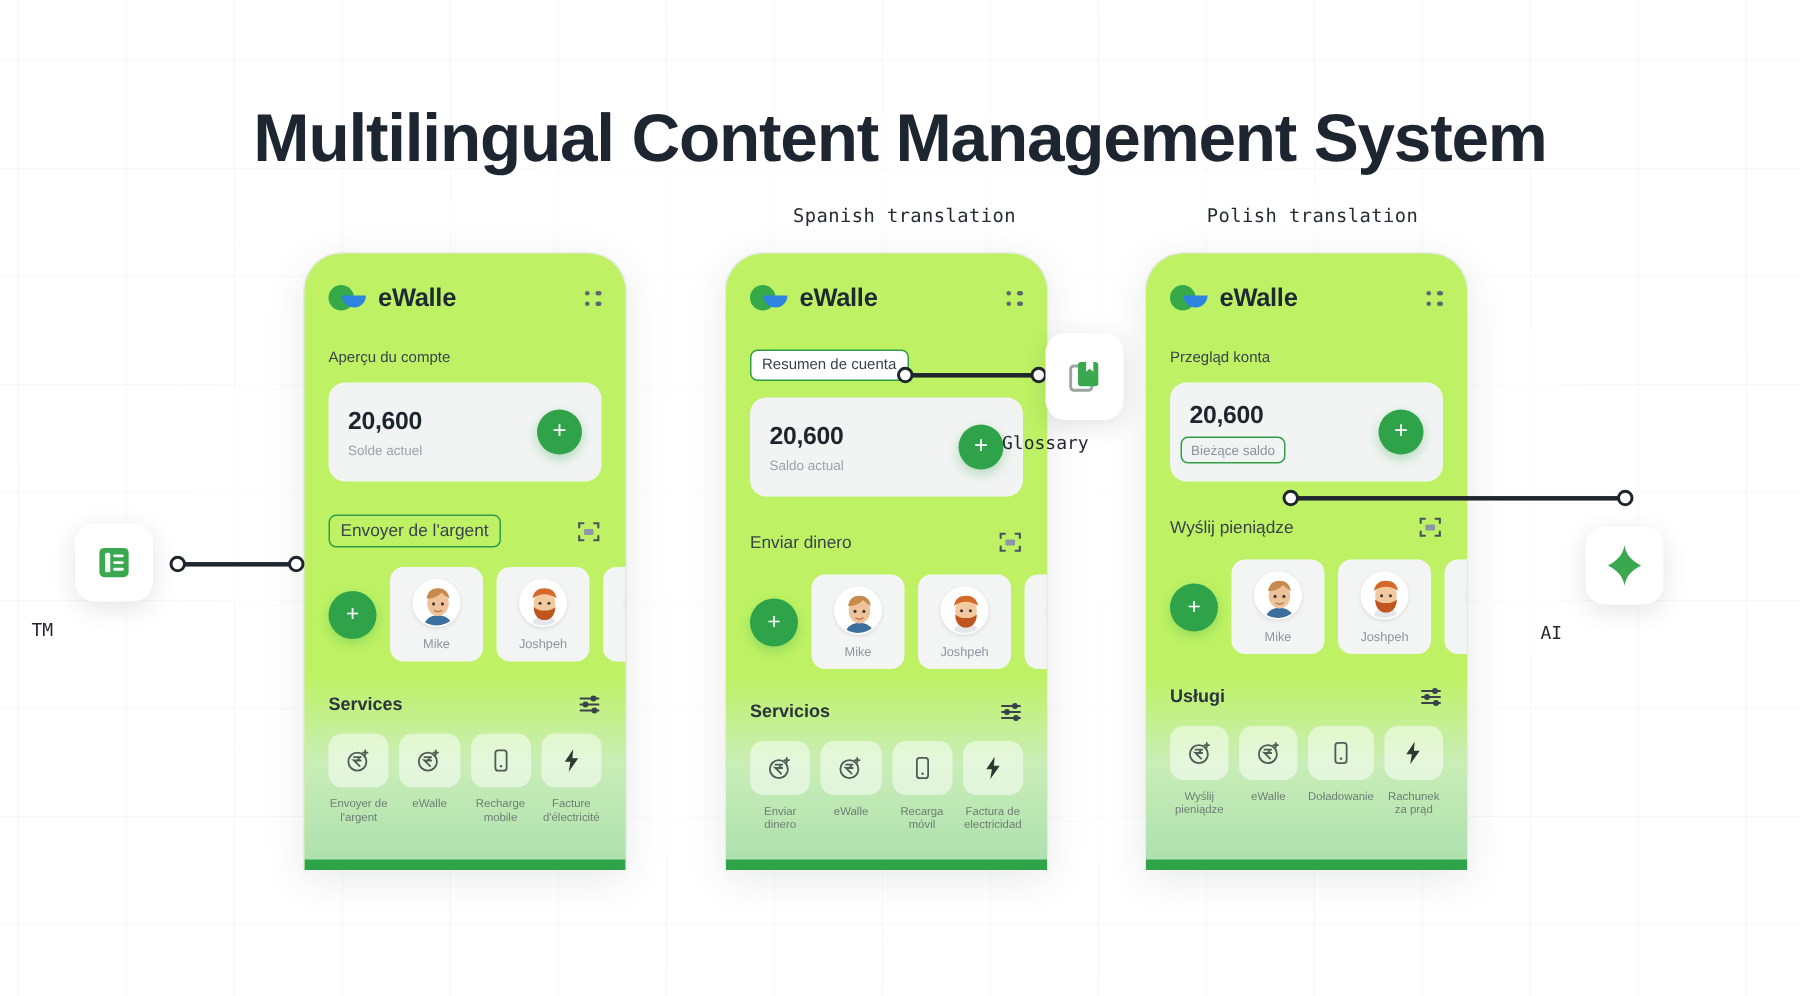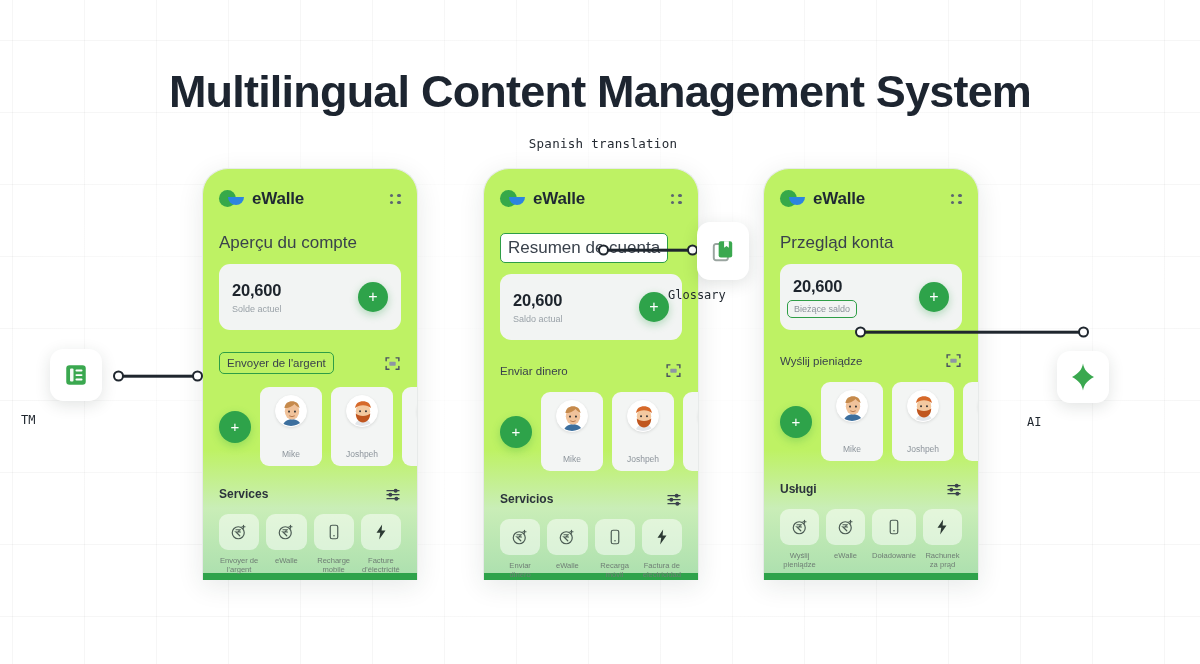--- a/index.html
+++ b/index.html
@@ -120,21 +120,21 @@
     width: 16px; height: 8px;
     border-radius: 0 0 16px 16px;
     background: #2d84e0;
   }
   .grid-dots { display: grid; grid-template-columns: 4px 4px; gap: 3.5px; }
   .grid-dots i { display:block; width: 3.5px; height: 3.5px; border-radius: 50%; background: #5c6670; }
 
   
   .sec-label {
     margin-top: 24px;
-    font-size: 17px;
+    font-size: 10px;
     color: #3a424c;
     font-weight: 500;
   }
   .sec-label.hl {
     display: inline-block;
     border: 1.6px solid #2e9e46;
     border-radius: 5px;
     padding: 4px 7px;
     background: #fff;
   }
@@ -193,21 +193,21 @@
     font-size: 15px; flex: 0 0 auto;
     box-shadow: 0 3px 8px rgba(46,163,74,0.3);
   }
   .contact-card {
     width: 62px; flex: 0 0 auto;
     background: #f3f5f4;
     border-radius: 9px;
     padding: 8px 0 7px;
     text-align: center;
   }
-  .contact-name { font-size: 8.5px; color: #8d959c; margin-top: 22px; }
+  .contact-name { font-size: 8.5px; color: #8d959c; margin-top: 6px; }
   .avatar {
     width: 32px; height: 32px; border-radius: 50%;
     margin: 0 auto; overflow: hidden;
     background: #fff; border: 1.5px solid #fff;
     box-shadow: 0 1px 3px rgba(0,0,0,0.10);
   }
 
   
   .srv-head {
     margin-top: 20px;
@@ -283,20 +283,21 @@
 <body>
 
 <div class="bg-grid"></div>
 <div class="bg-fade"></div>
 
 <div class="stage">
 
   <div class="title">Multilingual Content Management System</div>
 
   <div class="col-caption cap-2">Spanish translation</div>
+  <div class="col-caption cap-3">Polish translation</div>
 
   <div class="phone phone-1">
     <div class="phone-wash"></div>
     <div class="phone-bottom-bar"></div>
     <div class="phone-inner">
 
       <div class="ph-header">
         <div class="brand">
           <span class="logo-mark">
             <span class="logo-circle"></span>

